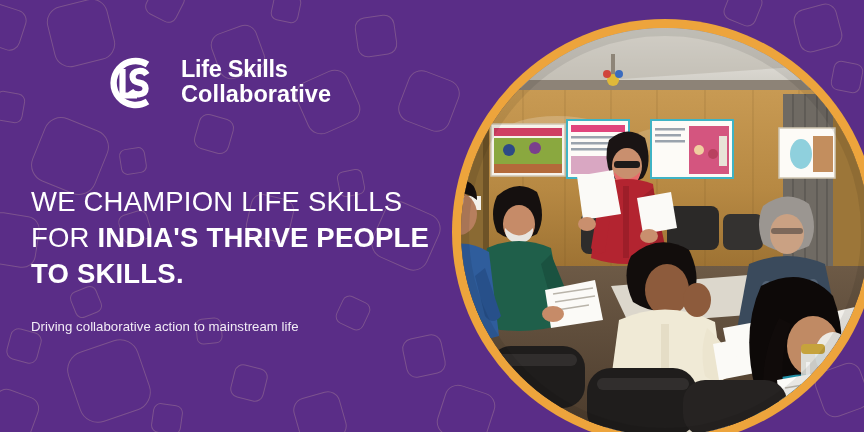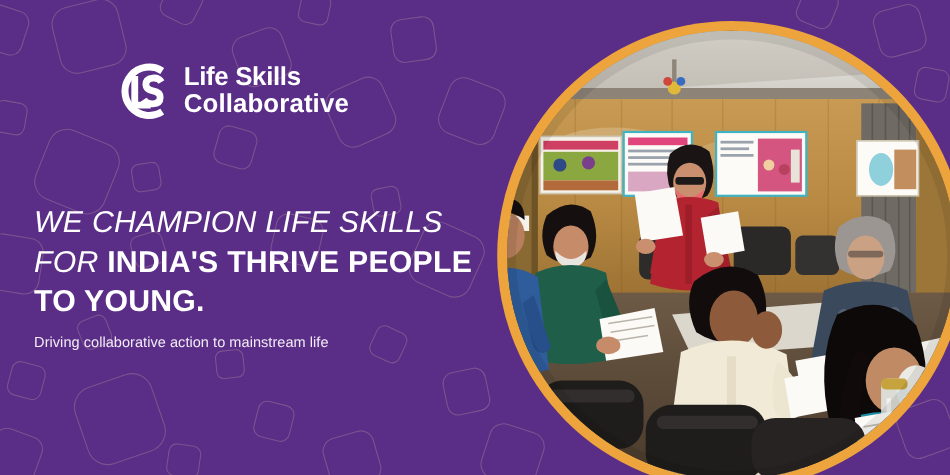--- a/index.html
+++ b/index.html
@@ -43,21 +43,21 @@
     padding: 0 0 0 31px;
   }
 
   
   .logo {
     position: absolute;
     left: 100px;
     top: 52px;
     display: flex;
     align-items: center;
-    gap: 5px;
+    gap: 19px;
   }
   .logo-mark { width: 62px; height: 62px; display: block; flex: 0 0 auto; }
   .logo-words {
     display: flex;
     flex-direction: column;
     justify-content: center;
     line-height: 1.0;
     padding-bottom: 2px;
   }
   .logo-line1 {
@@ -80,37 +80,37 @@
   .headline {
     position: absolute;
     left: 31px;
     top: 166px;
     color: #ffffff;
     font-size: 27.5px;
     line-height: 36px;
     letter-spacing: 0.2px;
     white-space: nowrap;
   }
-  .headline .light { font-weight: 300; font-style: italic; }
+  .headline .light { font-weight: 300; }
   .headline .bold  { font-weight: 700; }
   .headline .ln { display: block; }
 
   
   .subtitle {
     position: absolute;
     left: 31px;
     top: 288px;
     width: 330px;
     color: #f2ecf6;
     font-size: 13.2px;
     font-weight: 400;
     line-height: 19.5px;
     letter-spacing: 0.05px;
   }
-  .subtitle .ln { display: block; white-space: nowrap; }
+  .subtitle .ln { display: block; white-space: nowrap; margin-top: 16px; }
 
   
   .photo-wrap {
     position: absolute;
     left: 452px;
     top: 19px;
     width: 426px;
     height: 426px;
     border-radius: 50%;
     background: #eda43c;
@@ -386,21 +386,21 @@
       </svg>
       <div class="logo-words">
         <span class="logo-line1">Life Skills</span>
         <span class="logo-line2">Collaborative</span>
       </div>
     </div>
 
     <h1 class="headline">
       <span class="ln"><span class="light">WE CHAMPION LIFE SKILLS</span></span>
       <span class="ln"><span class="light">FOR </span><span class="bold">INDIA'S THRIVE PEOPLE</span></span>
-      <span class="ln"><span class="bold">TO YOUNG.</span></span>
+      <span class="ln"><span class="bold">TO SKILLS.</span></span>
     </h1>
 
     <p class="subtitle">
       <span class="ln">Driving collaborative action to mainstream life</span>
     </p>
 
   </div>
 </div>
 
 </body></html>

